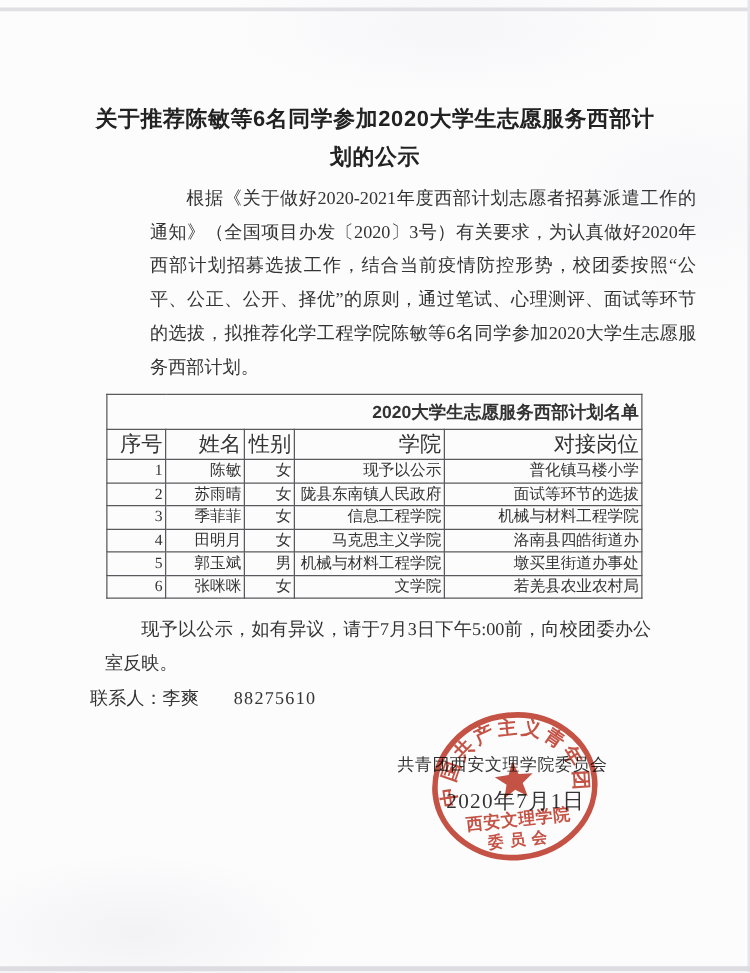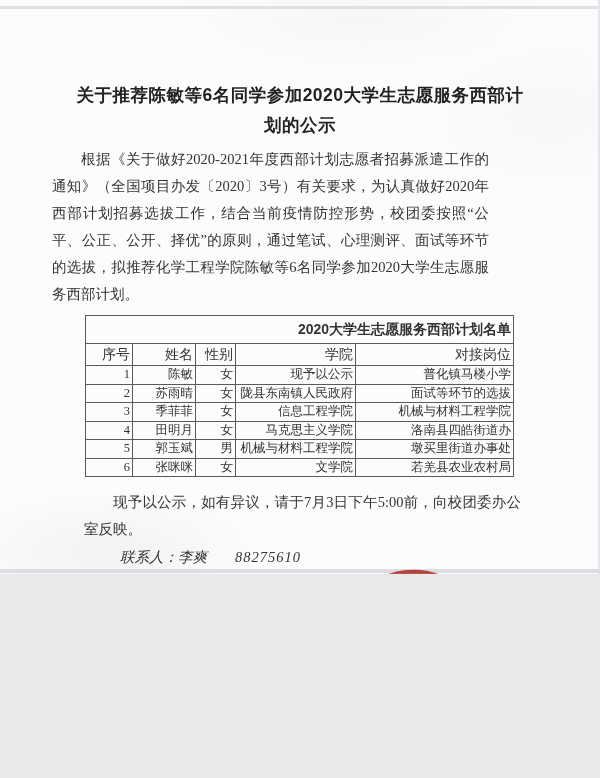--- a/index.html
+++ b/index.html
@@ -4,21 +4,21 @@
 <style>
   html,body { margin:0; padding:0; }
   body {
     width:600px; height:778px;
     background:#e9e9ec;
     font-family:"Liberation Serif", serif;
     overflow:hidden;
   }
   .page {
     position:relative;
-    width:600px; height:574px;
+    width:600px; height:778px;
     background:
       radial-gradient(ellipse 220px 90px at 18% 96%, rgba(214,212,218,.25), rgba(255,255,255,0) 70%),
       radial-gradient(ellipse 260px 80px at 60% 3%, rgba(220,220,226,.18), rgba(255,255,255,0) 70%),
       radial-gradient(ellipse 200px 120px at 92% 20%, rgba(222,220,226,.15), rgba(255,255,255,0) 70%),
       #fcfcfd;
     color:#2b2b2e;
     overflow:hidden;
   }
   .edge-top { position:absolute; top:6px; left:0; right:0; height:3px; background:#dfdfe4; }
   .edge-bottom { position:absolute; bottom:1px; left:0; right:0; height:4px; background:#dcdce1; }
@@ -29,21 +29,21 @@
     width:450px;
     text-align:center;
     font-family:"Liberation Sans", sans-serif;
     font-weight:700;
     font-size:17.5px;
     line-height:30px;
     color:#222;
     letter-spacing:.5px;
   }
   .body-par {
-    margin:6px 0 0 52px;
+    margin:6px 0 0 120px;
     width:437px;
     font-size:14.5px;
     line-height:27px;
     text-align:justify;
     text-indent:2em;
     color:#333;
   }
   table.roster {
     margin:7px 0 0 85px;
     border-collapse:collapse;
@@ -61,36 +61,35 @@
     overflow:hidden;
     white-space:nowrap;
     font-weight:normal;
   }
   table.roster .t-title td {
     font-weight:700;
     font-size:14px;
     height:27px;
     font-family:"Liberation Sans", sans-serif;
   }
-  table.roster .t-head th { height:21px; font-size:14px; }
+  table.roster .t-head th { height:21px; font-size:17px; }
   .closing-par {
     margin:12px 0 0 84px;
     width:437px;
     font-size:14.5px;
     line-height:27px;
     text-align:justify;
     text-indent:2em;
     color:#333;
   }
   .contact-line {
-    margin:1px 0 0 120px;
+    margin:1px 0 0 72px;
     font-size:14.5px;
     line-height:27px;
     color:#333;
-    font-style:italic;
   }
   .contact-line .phone { margin-left:28px; letter-spacing:1px; }
   .sign-org {
     position:absolute; top:603px; left:318px;
     font-size:13.5px; color:#333; letter-spacing:.5px;
   }
   .sign-date {
     position:absolute; top:629px; left:357px;
     font-size:17px; color:#333; letter-spacing:1px;
   }

